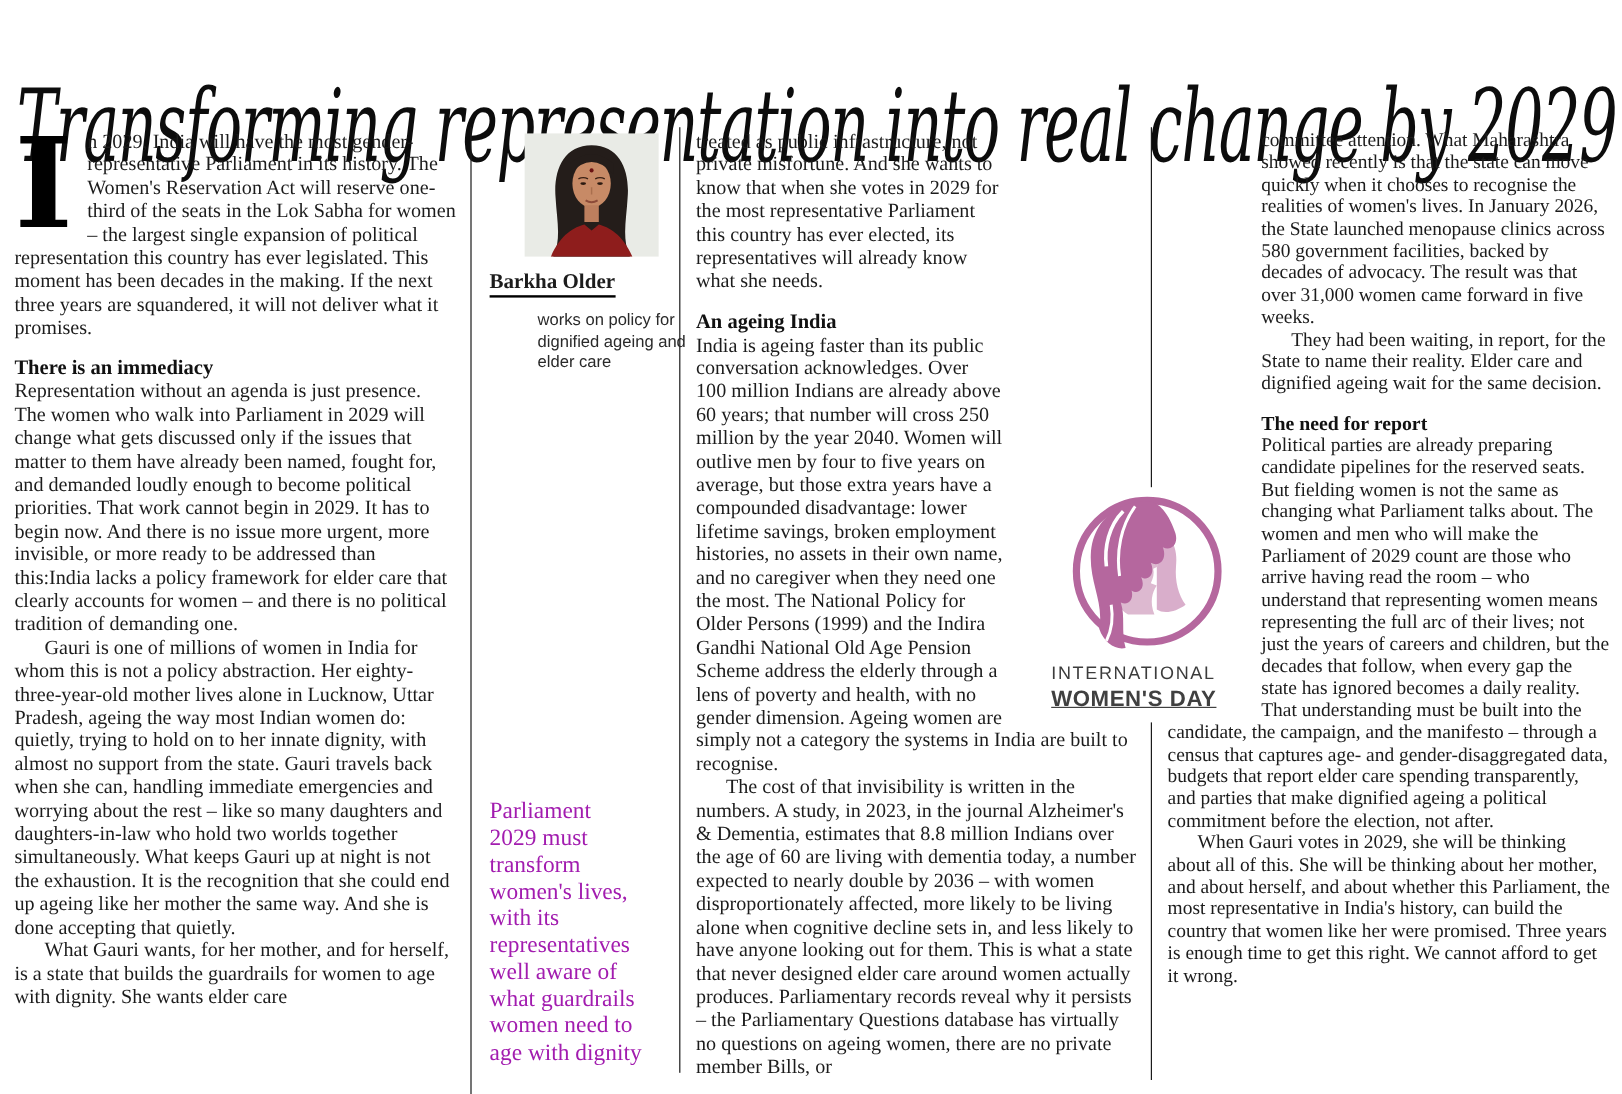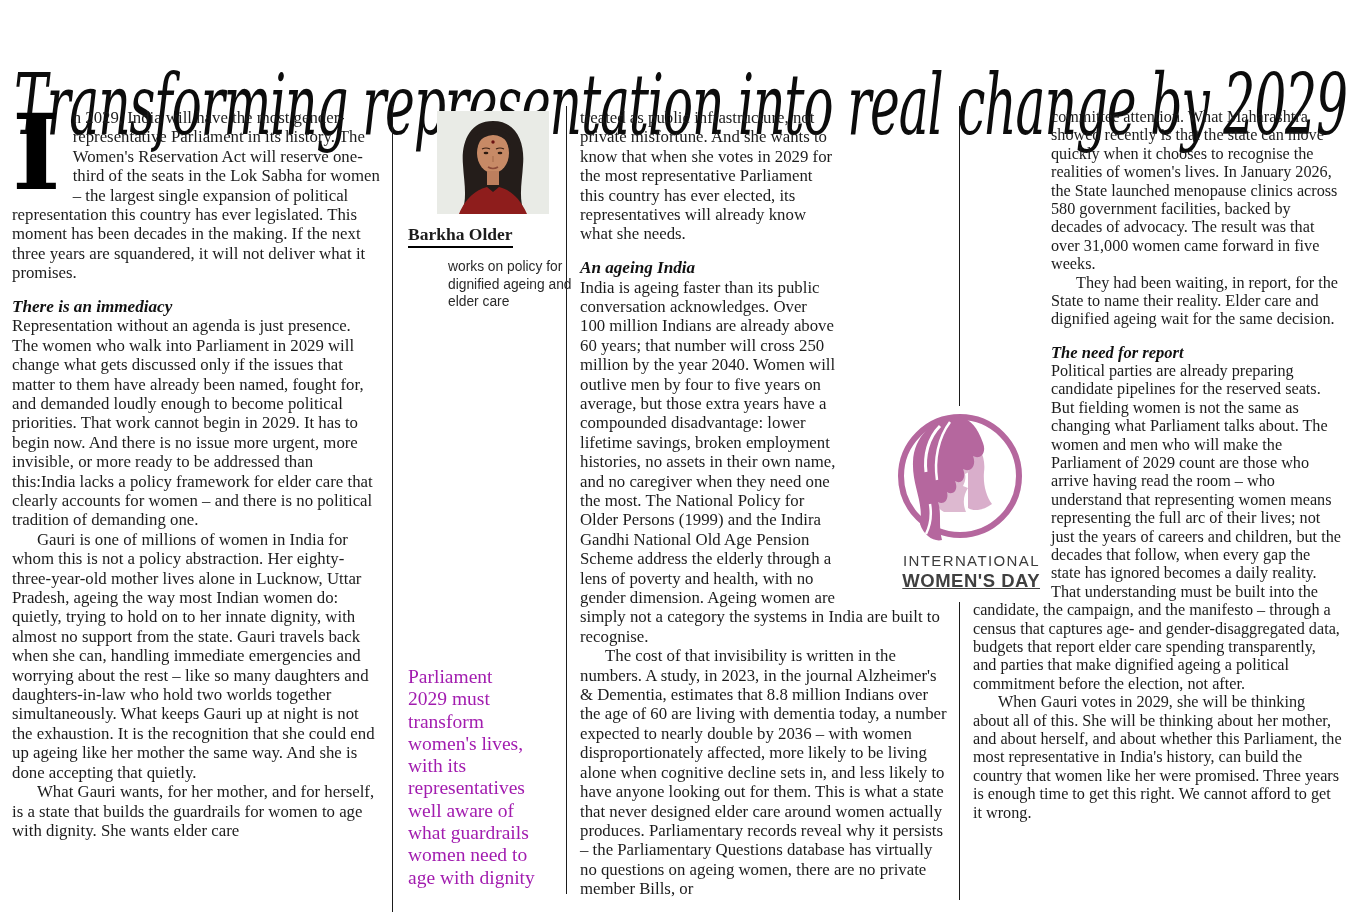--- a/index.html
+++ b/index.html
@@ -16,21 +16,21 @@
   .vdiv{position:absolute;width:1px;background:#1b1b1b;}
   #div1{left:392px;top:106px;height:806px;}
   #div2{left:566px;top:106px;height:788px;}
   #div3{left:959px;top:106px;height:794px;}
 
   .col{position:absolute;top:108px;font-size:16.8px;line-height:19.4px;text-align:left;}
   #col1{left:12px;width:368px;}
   #col3{left:580px;width:368px;}
   #col4{left:973px;width:369px;font-size:16.2px;line-height:18.4px;}
   .col p{margin:0;}
-  .col h3{font-size:1.02em;line-height:1.15em;margin:14px 0 0 0;color:#111;font-style:italic;}
+  .col h3{font-size:1.02em;line-height:1.15em;margin:14px 0 0 0;color:#111;}
   .indent{text-indent:25px;}
   .dropcap{
     float:left;font-family:"DejaVu Serif", serif;font-weight:bold;
     font-size:104px;line-height:78px;margin:6px 12px 0 0;color:#000;
   }
   .spacer-r{float:right;width:112px;height:228px;margin-top:270px;}
   .spacer-l{float:left;width:78px;height:222px;margin-top:270px;}
 
   .photo{position:absolute;left:437px;top:111px;width:112px;height:103px;}
   .byline{position:absolute;left:408px;top:224px;width:150px;font-weight:bold;font-size:17.5px;}
@@ -38,21 +38,21 @@
   .bio{
     position:absolute;left:408px;top:258px;width:140px;
     font-family:"Liberation Sans", sans-serif;font-size:13.8px;line-height:17.6px;color:#2a2a2a;margin-left:40px;
   }
   .pullquote{
     position:absolute;left:408px;top:666px;width:152px;
     font-size:19.5px;line-height:22.3px;color:#a21caf;white-space:pre-line;
   }
   .logo{
     position:absolute;left:876px;top:406px;width:164px;height:196px;
-    background:#fff;z-index:5;text-align:right;
+    background:#fff;z-index:5;text-align:left;
   }
   .logo-l1{
     font-family:"Liberation Sans", sans-serif;font-size:15px;letter-spacing:1.4px;
     color:#3c3c3c;line-height:18px;white-space:nowrap;
   }
   .logo-l2{
     font-family:"Liberation Sans", sans-serif;font-weight:bold;font-size:18.5px;
     letter-spacing:0.5px;color:#404040;line-height:22px;white-space:nowrap;text-decoration:underline;
   }
 </style>

